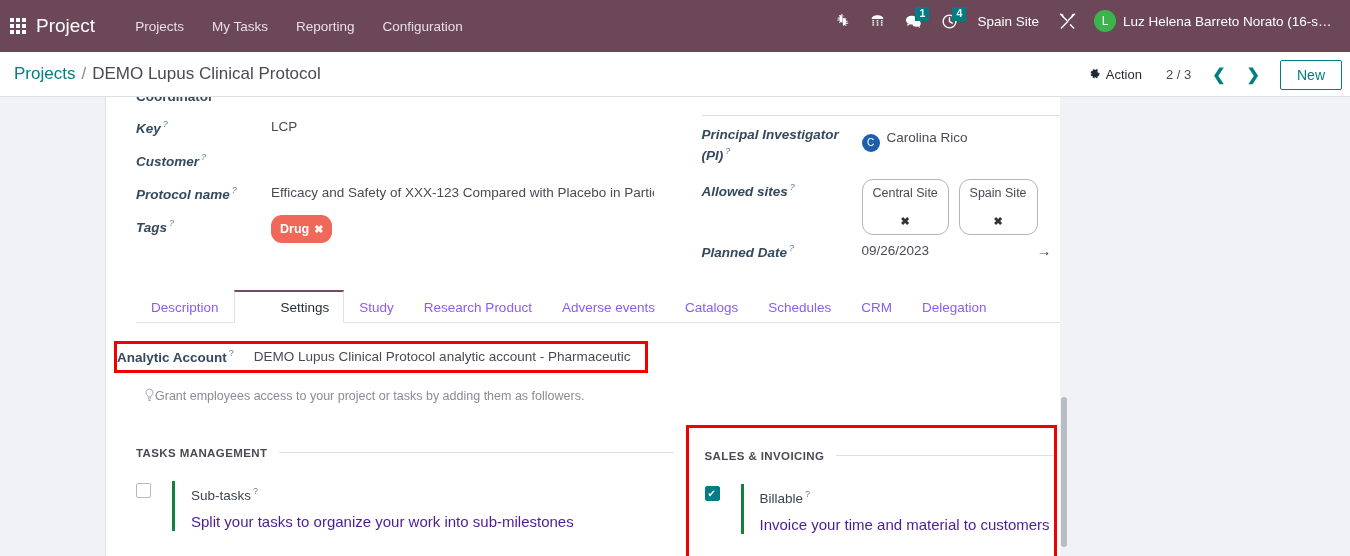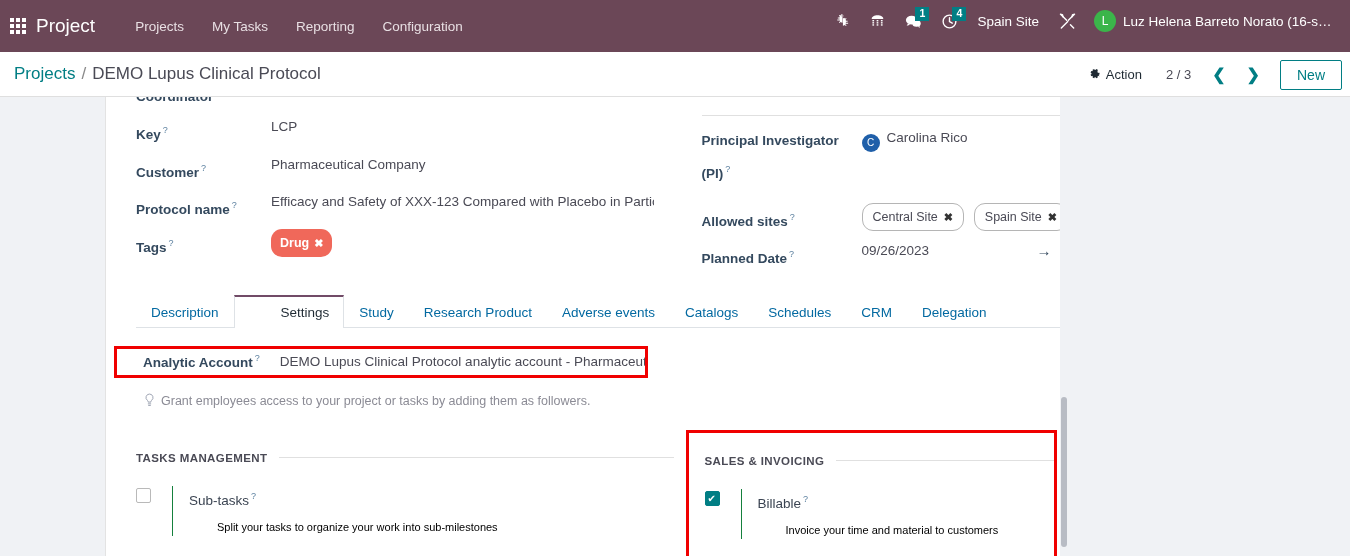--- a/index.html
+++ b/index.html
@@ -133,21 +133,22 @@
   .fcol { width: 50%; }
   .fcol.left { padding-right: 20px; }
   .fcol.right { padding-left: 28px; }
   .frow {
     display: flex; align-items: flex-start;
     min-height: 33px; padding-top: 5px;
   }
   .flabel {
     flex: 0 0 135px;
     font-size: 13.5px; color: #34495e; font-weight: 700;
-    line-height: 28px;
+    line-height: 16px;
+    font-style: italic;
   }
   .fcol.right .flabel { flex: 0 0 160px; }
   .q {
     color: #5a7f9e; font-size: 9px; vertical-align: super;
     font-weight: 400; margin-left: 2px;
   }
   .fval {
     font-size: 13.5px; color: #4a4a55; line-height: 22px;
     white-space: nowrap; overflow: hidden;
   }
@@ -167,42 +168,42 @@
     display: inline-flex; align-items: center; gap: 5px;
     background: #f0685a; color: #ffffff;
     font-size: 12.5px; font-weight: 600;
     padding: 3px 9px; border-radius: 11px;
   }
   .chip-drug .x { font-size: 11px; font-weight: 700; cursor: pointer; }
   .chip-site {
     display: inline-flex; align-items: center; gap: 6px;
     border: 1px solid #b5b5b5; border-radius: 11px;
     font-size: 12.5px; color: #4a4a55;
-    padding: 2px 10px; margin-right: 6px; background: #fff;
+    padding: 2px 10px; margin-right: 6px; background: #fff; flex-direction: column;
   }
   .chip-site .x { font-size: 11px; font-weight: 700; color: #333; cursor: pointer; }
   .m2o-avatar {
     width: 18px; height: 18px; border-radius: 50%;
     background: #1f5fa9; color: #fff; font-size: 10px;
     display: inline-flex; align-items: center; justify-content: center;
     margin-right: 7px; vertical-align: -4px;
   }
   .daterange { display: flex; align-items: center; }
   .daterange .d1 { width: 175px; }
   .daterange .arr { color: #34495e; font-size: 15px; margin-right: 12px; }
 
   
   .notebook { margin-top: 22px; }
   .tabs {
     display: flex; align-items: flex-end;
     border-bottom: 1px solid #dee2e6;
     padding-left: 0px;
   }
   .tab {
-    font-size: 13.5px; color: #0369a1;
+    font-size: 13.5px; color: #8b5cf6;
     padding: 9px 14px 8px 14px;
     border: 1px solid transparent;
     border-bottom: none; cursor: pointer;
     margin-bottom: -1px; white-space: nowrap;
     background: transparent;
   }
   .tab.active {
     background: #ffffff;
     border-color: #dee2e6;
     border-top: 2px solid #714b67;
@@ -210,33 +211,32 @@
     padding-top: 8px;
     padding-left: 46px;
   }
 
   
   .settings-body { padding-top: 18px; }
   .aa-row {
     display: flex; align-items: center;
     border: 3px solid #f00000;
     width: 534px; height: 32px;
-    padding-left: 26px;
     margin-left: -22px;
   }
   .aa-label {
     font-size: 13.5px; color: #34495e; font-weight: 700;
     flex: 0 0 auto; margin-right: 20px;
   }
   .aa-val {
     font-size: 13.5px; color: #4a4a55;
     white-space: nowrap; overflow: hidden;
   }
   .hint {
-    display: flex; align-items: center; gap: 6px;
+    display: flex; align-items: center; 
     font-size: 12.5px; color: #8b8b95;
     margin-top: 15px; margin-left: 8px;
   }
   .bulb { font-size: 13px; color: #9aa0b0; }
 
   
   .setgrid { display: flex; margin-top: 42px; }
   .setcol { width: 50%; }
   .setcol.right { padding-left: 28px; }
   .set-block { position: relative; }
@@ -267,29 +267,29 @@
   }
   .cbox.checked {
     background: #017e84; border-color: #017e84;
     position: relative;
   }
   .cbox.checked::after {
     content: "✔"; color: #fff; font-size: 10px;
     position: absolute; left: 2px; top: -1px; line-height: 15px;
   }
   .setting-text {
-    border-left: 1px solid #15803d;
+    border-left: 3px solid #15803d;
     padding-left: 16px; flex: 1 1 auto;
   }
   .setting-title {
     font-size: 13.5px; color: #3b4452; line-height: 20px;
   }
   .setting-desc {
-    font-size: 11px; color: #000000;
-    margin-top: 8px; line-height: 18px; margin-left: 28px;
+    font-size: 15px; color: #4c1d95;
+    margin-top: 8px; line-height: 18px;
   }
 
   
   .vscroll {
     position: absolute; right: 0; top: 0;
     width: 8px; height: 469px; background: #f0f2f5;
   }
   .vscroll-thumb {
     position: absolute; right: 1px; top: 300px;
     width: 6px; height: 150px;
@@ -411,21 +411,20 @@
             <div class="flabel">
               <span>Key</span><span class="q">?</span>
             </div>
             <div class="fval">LCP</div>
           </div>
 
           <div class="frow">
             <div class="flabel">
               <span>Customer</span><span class="q">?</span>
             </div>
-            <div class="fval">Pharmaceutical Company</div>
           </div>
 
           <div class="frow">
             <div class="flabel">
               <span>Protocol name</span><span class="q">?</span>
             </div>
             <div class="fval">Efficacy and Safety of XXX-123 Compared with Placebo in Participan</div>
           </div>
 
           <div class="frow">

